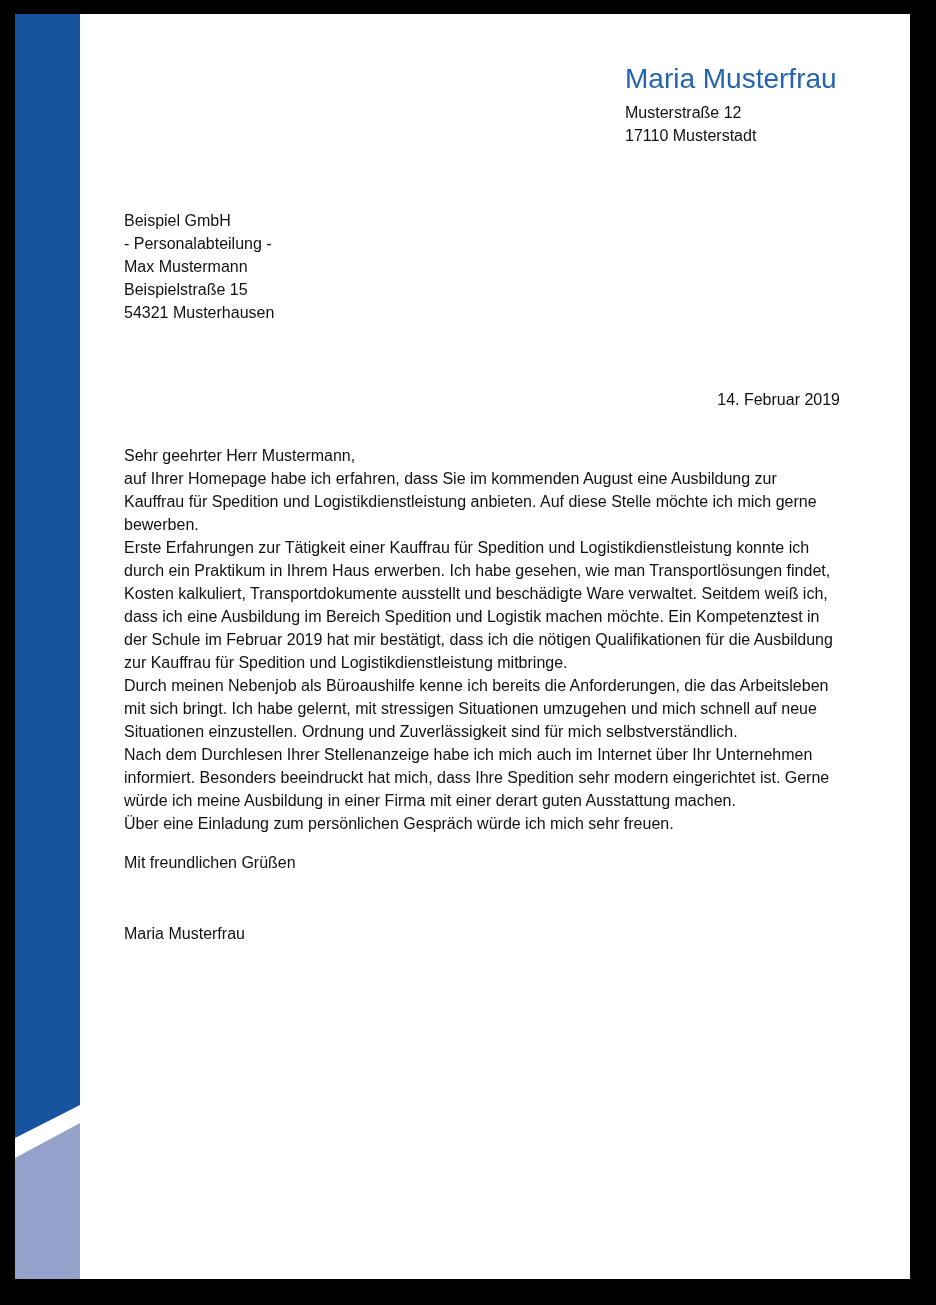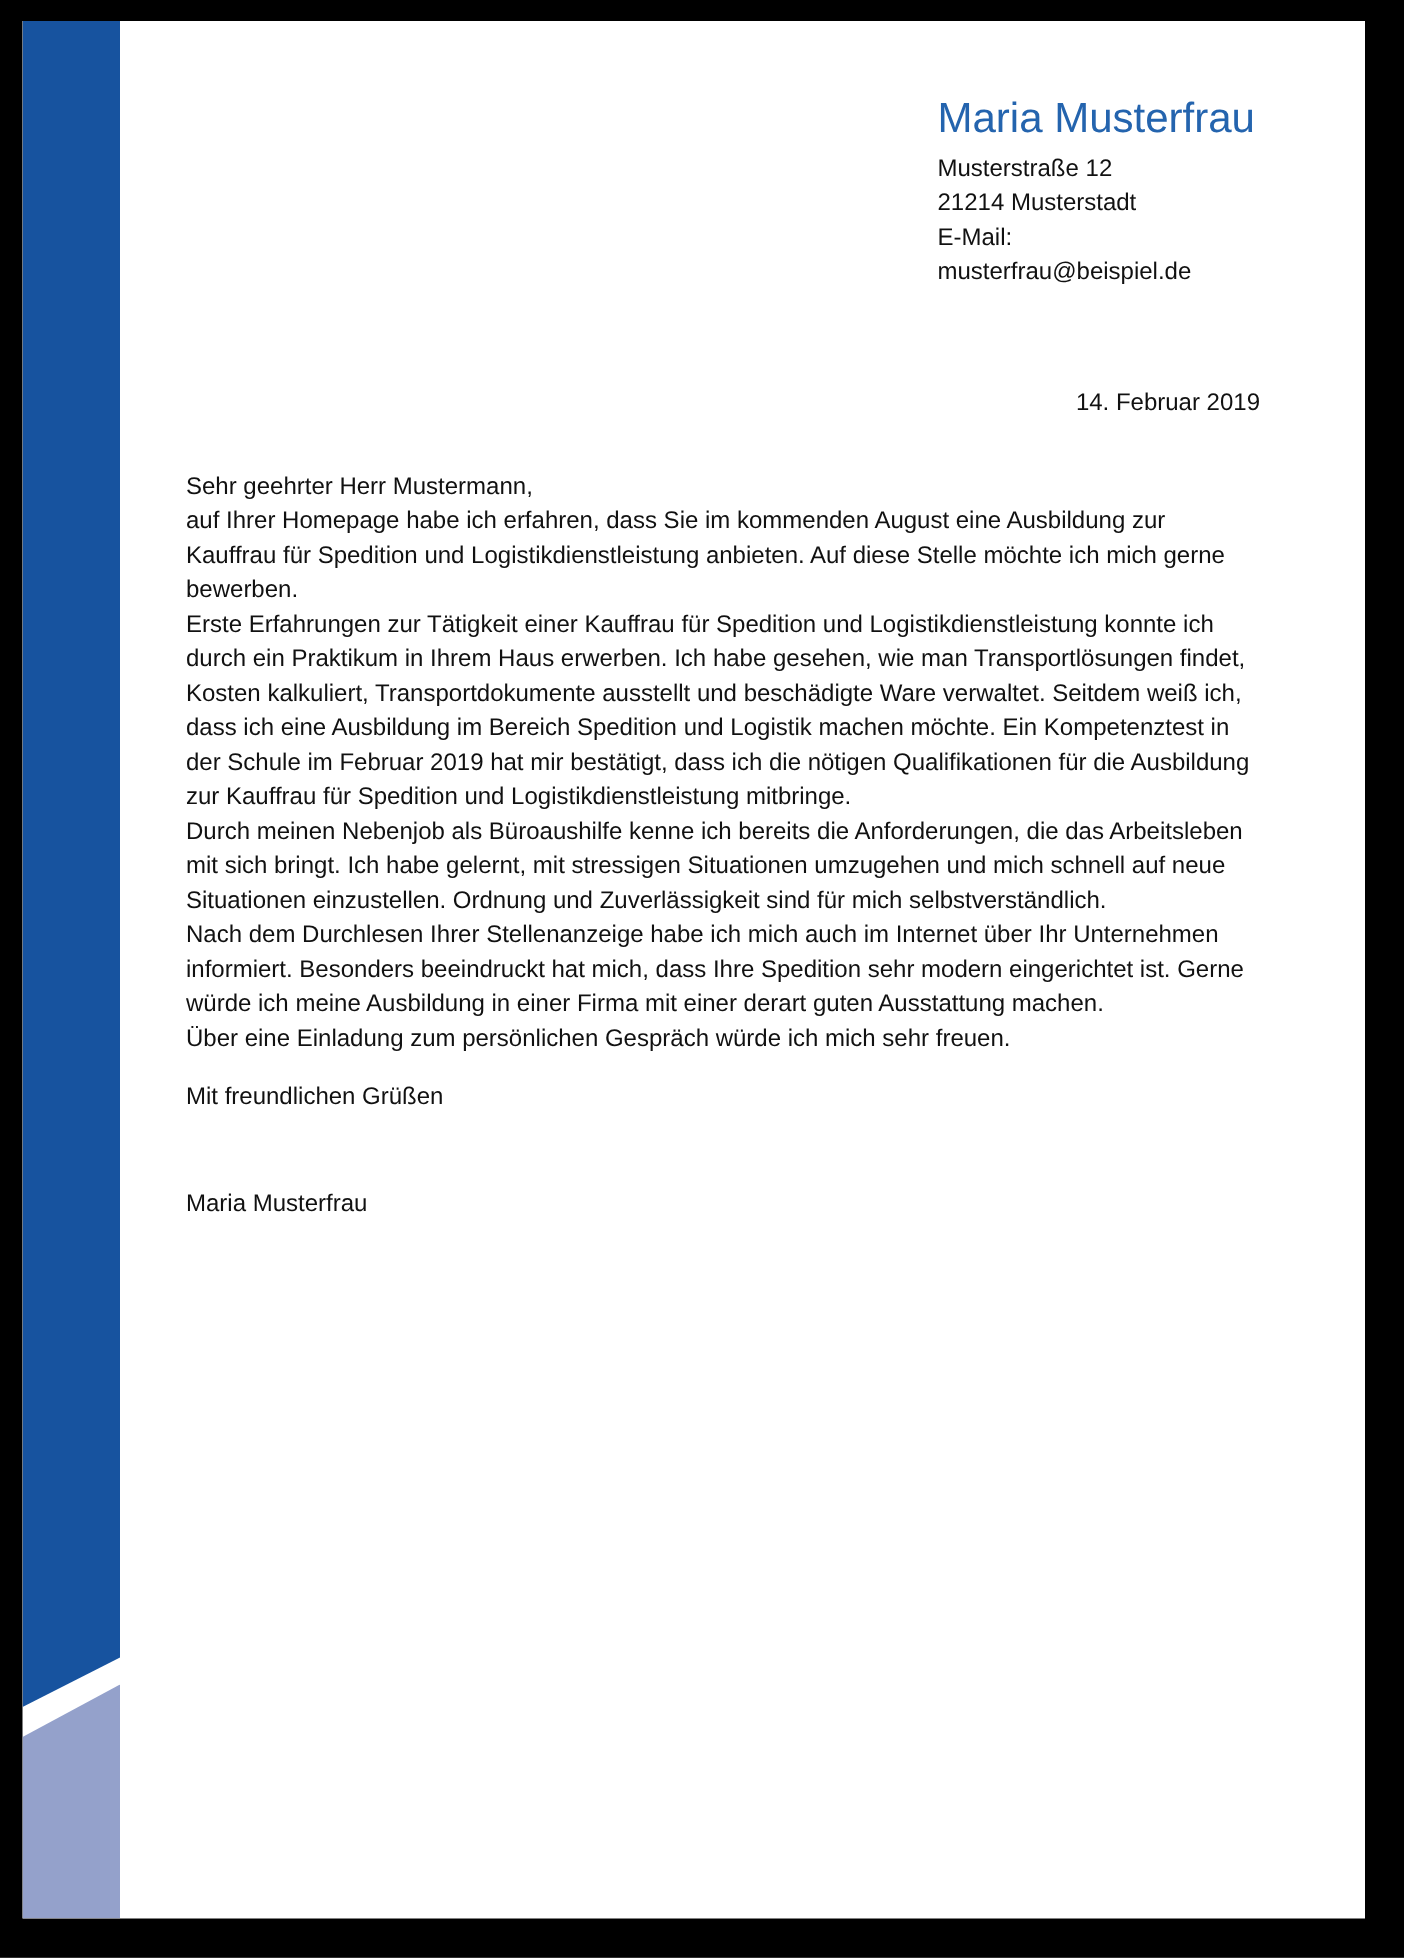--- a/index.html
+++ b/index.html
@@ -86,24 +86,30 @@
     <div class="stripe">
       <div class="stripe-dark"></div>
       <div class="stripe-light"></div>
     </div>
 
     <div class="content">
 
       <div class="sender">
         <div class="sender-name">Maria Musterfrau</div>
         <div>Musterstraße 12</div>
-        <div>21214 Musterstadt</div>
-        <div>E-Mail: musterfrau@beispiel.de</div>
+        <div>17110 Musterstadt</div>
       </div>
 
+      <div class="recipient">
+        <div>Beispiel GmbH</div>
+        <div>- Personalabteilung -</div>
+        <div>Max Mustermann</div>
+        <div>Beispielstraße 15</div>
+        <div>54321 Musterhausen</div>
+      </div>
 
       <div class="date-line">14. Februar 2019</div>
 
 
       <div class="salutation">Sehr geehrter Herr Mustermann,</div>
 
       <p class="body-paragraph">auf Ihrer Homepage habe ich erfahren, dass Sie im kommenden August eine Ausbildung zur Kauffrau für Spedition und Logistikdienstleistung anbieten. Auf diese Stelle möchte ich mich gerne bewerben.</p>
       <p class="body-paragraph">Erste Erfahrungen zur Tätigkeit einer Kauffrau für Spedition und Logistikdienstleistung konnte ich durch ein Praktikum in Ihrem Haus erwerben. Ich habe gesehen, wie man Transportlösungen findet, Kosten kalkuliert, Transportdokumente ausstellt und beschädigte Ware verwaltet. Seitdem weiß ich, dass ich eine Ausbildung im Bereich Spedition und Logistik machen möchte. Ein Kompetenztest in der Schule im Februar 2019 hat mir bestätigt, dass ich die nötigen Qualifikationen für die Ausbildung zur Kauffrau für Spedition und Logistikdienstleistung mitbringe.</p>
       <p class="body-paragraph">Durch meinen Nebenjob als Büroaushilfe kenne ich bereits die Anforderungen, die das Arbeitsleben mit sich bringt. Ich habe gelernt, mit stressigen Situationen umzugehen und mich schnell auf neue Situationen einzustellen. Ordnung und Zuverlässigkeit sind für mich selbstverständlich.</p>
       <p class="body-paragraph">Nach dem Durchlesen Ihrer Stellenanzeige habe ich mich auch im Internet über Ihr Unternehmen informiert. Besonders beeindruckt hat mich, dass Ihre Spedition sehr modern eingerichtet ist. Gerne würde ich meine Ausbildung in einer Firma mit einer derart guten Ausstattung machen.</p>

